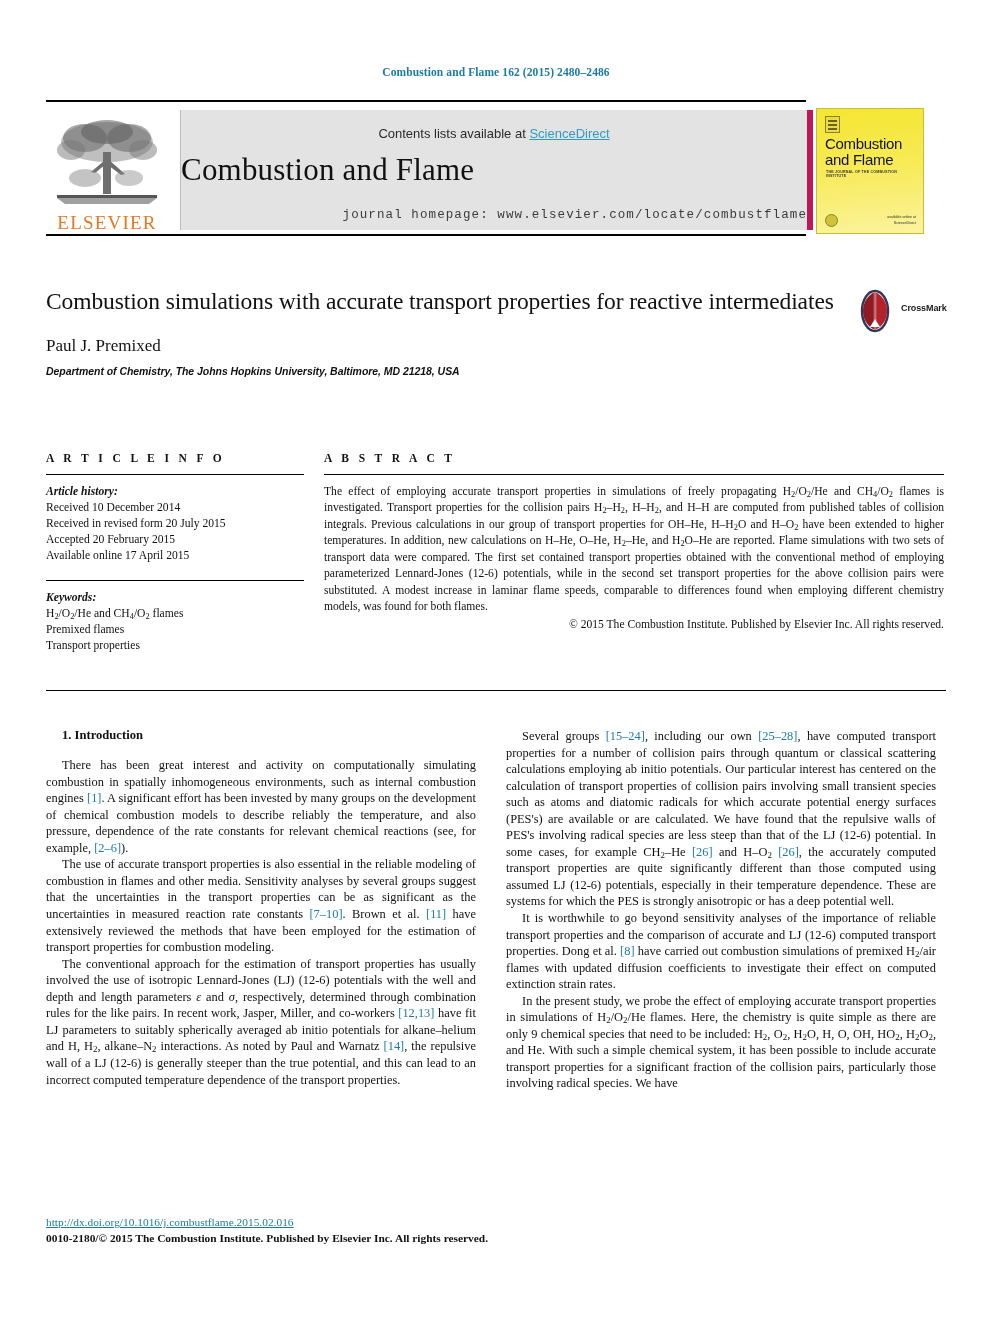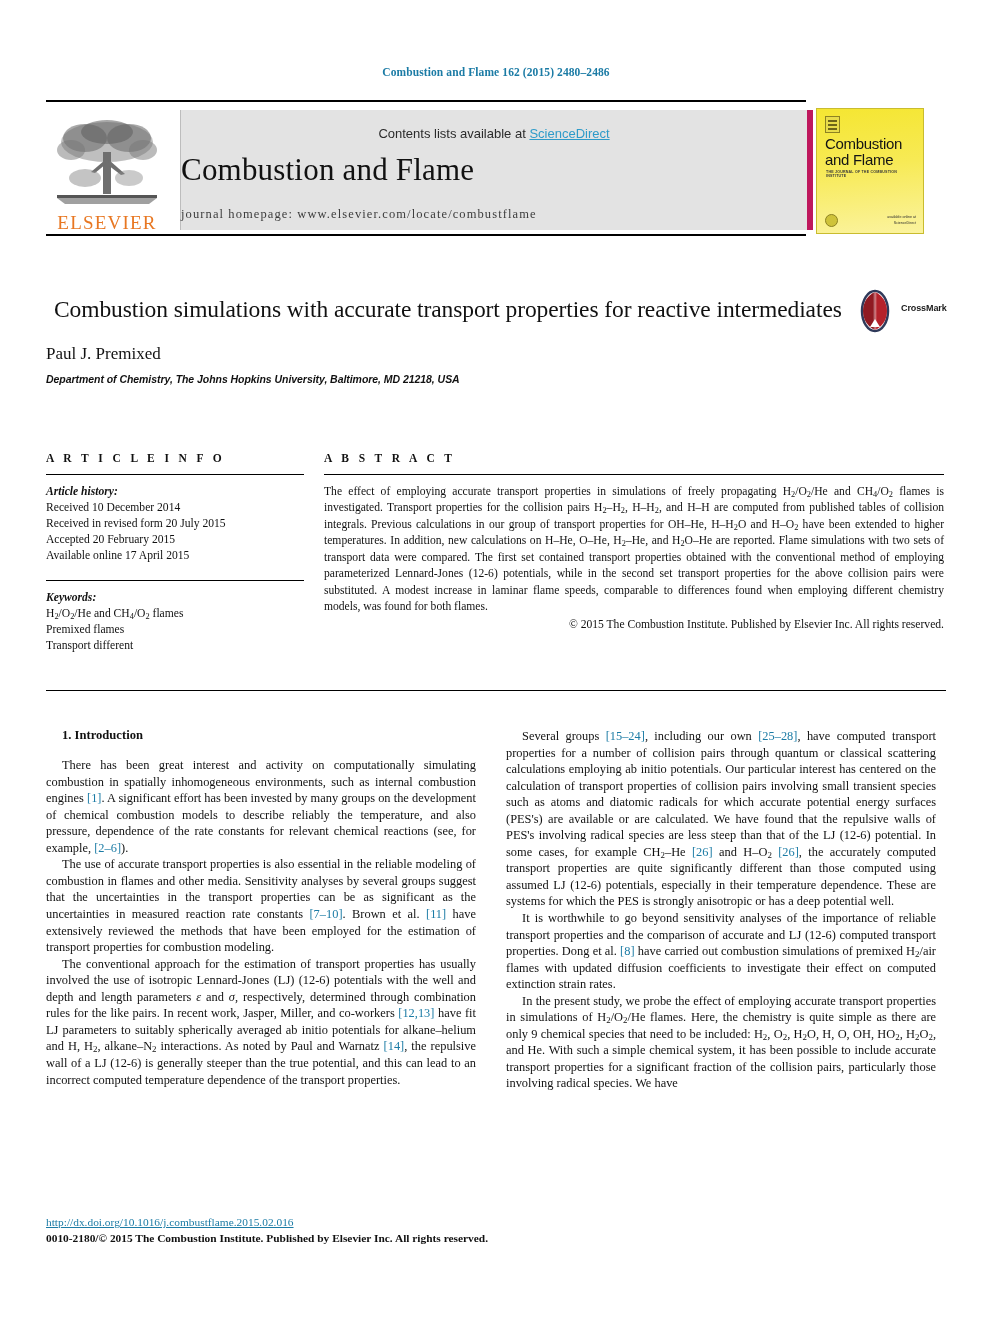--- a/index.html
+++ b/index.html
@@ -102,22 +102,22 @@
     left: 0; right: 0;
     font-family: "Liberation Serif", serif;
     font-size: 31px;
     color: #111;
     letter-spacing: 0.2px;
   }
   .homepage-line {
     position: absolute;
     bottom: 8px;
     left: 0; right: 0;
-    text-align: left;
-    font-family: Liberation Serif, serif;
+    text-align: right;
+    font-family: Liberation Mono, monospace;
     font-size: 12.5px;
     color: #3c3c3c;
     letter-spacing: 1.1px;
   }
 
   .cover-thumb {
     position: absolute;
     top: 8px;
     left: 770px;
     width: 108px;
@@ -203,21 +203,21 @@
     left: 46px;
     width: 900px;
   }
   .article-title {
     width: 790px;
     font-family: "Liberation Serif", serif;
     font-size: 23.5px;
     line-height: 1.28;
     color: #111;
     font-weight: normal;
-    margin: 8px;
+    margin: 0;
     letter-spacing: -0.1px;
   }
   .crossmark {
     position: absolute;
     top: 3px;
     left: 807px;
     width: 120px;
     height: 44px;
   }
   .crossmark-label {
@@ -452,21 +452,21 @@
       <div>Accepted 20 February 2015</div>
       <div>Available online 17 April 2015</div>
     </div>
 
     <div class="info-sep"></div>
 
     <div class="info-group">
       <div class="lab">Keywords:</div>
       <div>H<sub>2</sub>/O<sub>2</sub>/He and CH<sub>4</sub>/O<sub>2</sub> flames</div>
       <div>Premixed flames</div>
-      <div>Transport different</div>
+      <div>Transport properties</div>
     </div>
   </div>
 
   <div class="abs-col">
     <div class="sec-head">A B S T R A C T</div>
     <div class="hr-thin"></div>
     <div class="abstract-body">The effect of employing accurate transport properties in simulations of freely propagating H<sub>2</sub>/O<sub>2</sub>/He and CH<sub>4</sub>/O<sub>2</sub> flames is investigated. Transport properties for the collision pairs H<sub>2</sub>–H<sub>2</sub>, H–H<sub>2</sub>, and H–H are computed from published tables of collision integrals. Previous calculations in our group of transport properties for OH–He, H–H<sub>2</sub>O and H–O<sub>2</sub> have been extended to higher temperatures. In addition, new calculations on H–He, O–He, H<sub>2</sub>–He, and H<sub>2</sub>O–He are reported. Flame simulations with two sets of transport data were compared. The first set contained transport properties obtained with the conventional method of employing parameterized Lennard-Jones (12-6) potentials, while in the second set transport properties for the above collision pairs were substituted. A modest increase in laminar flame speeds, comparable to differences found when employing different chemistry models, was found for both flames.</div>
     <div class="copyright-line">© 2015 The Combustion Institute. Published by Elsevier Inc. All rights reserved.</div>
   </div>
 

